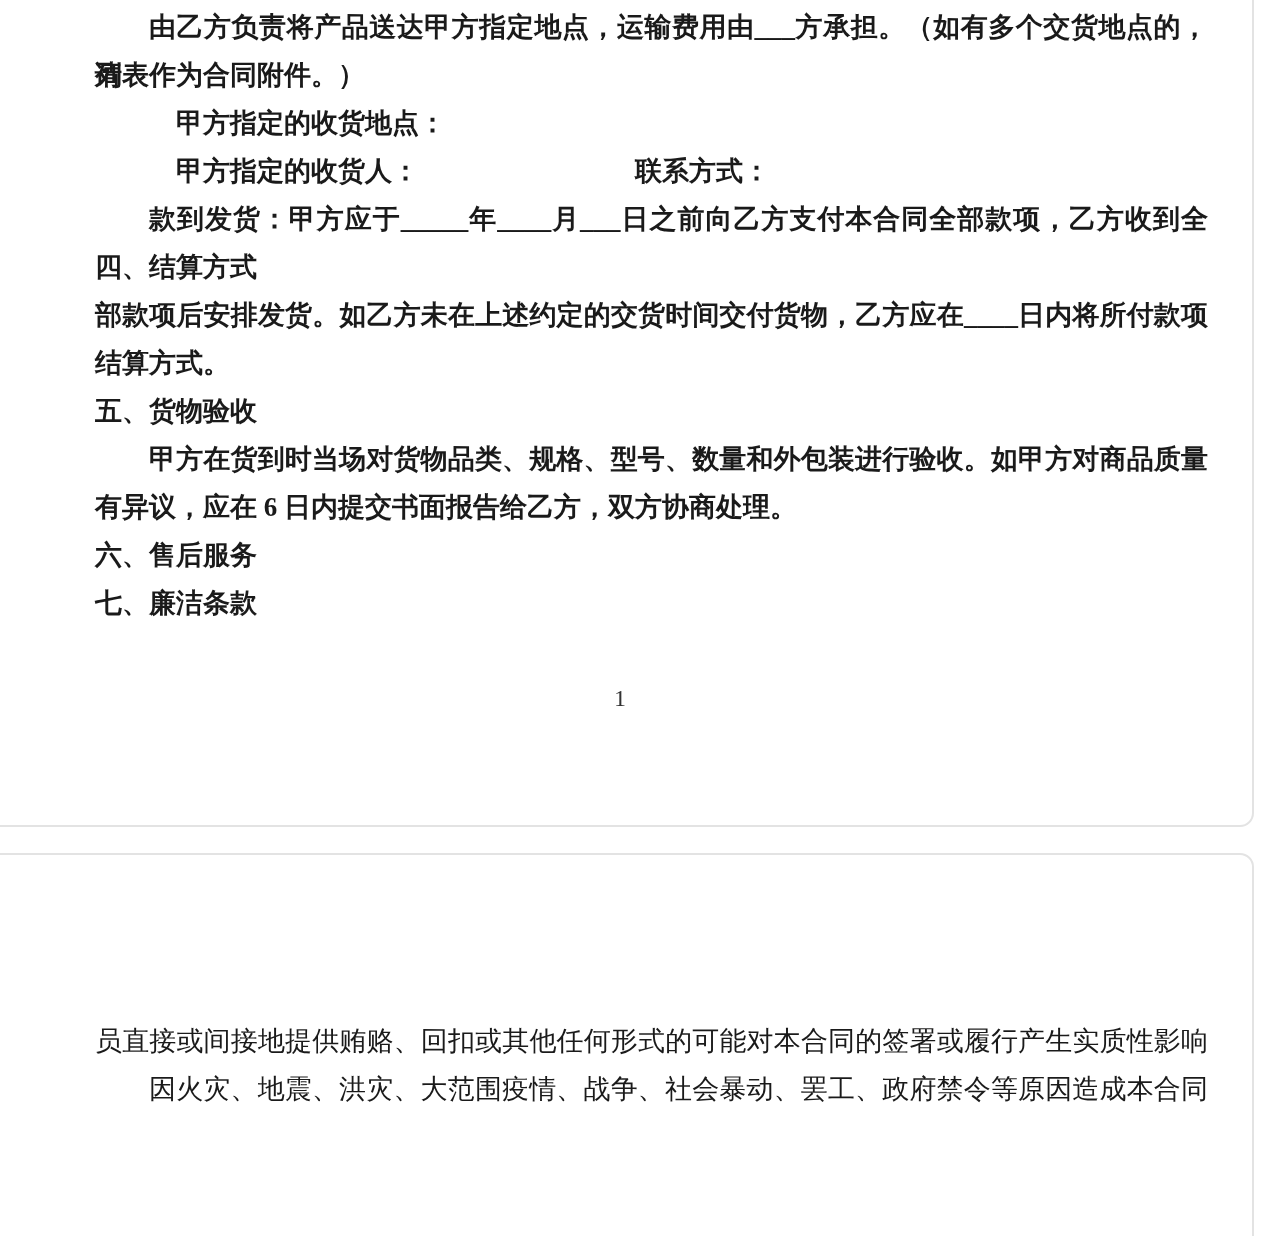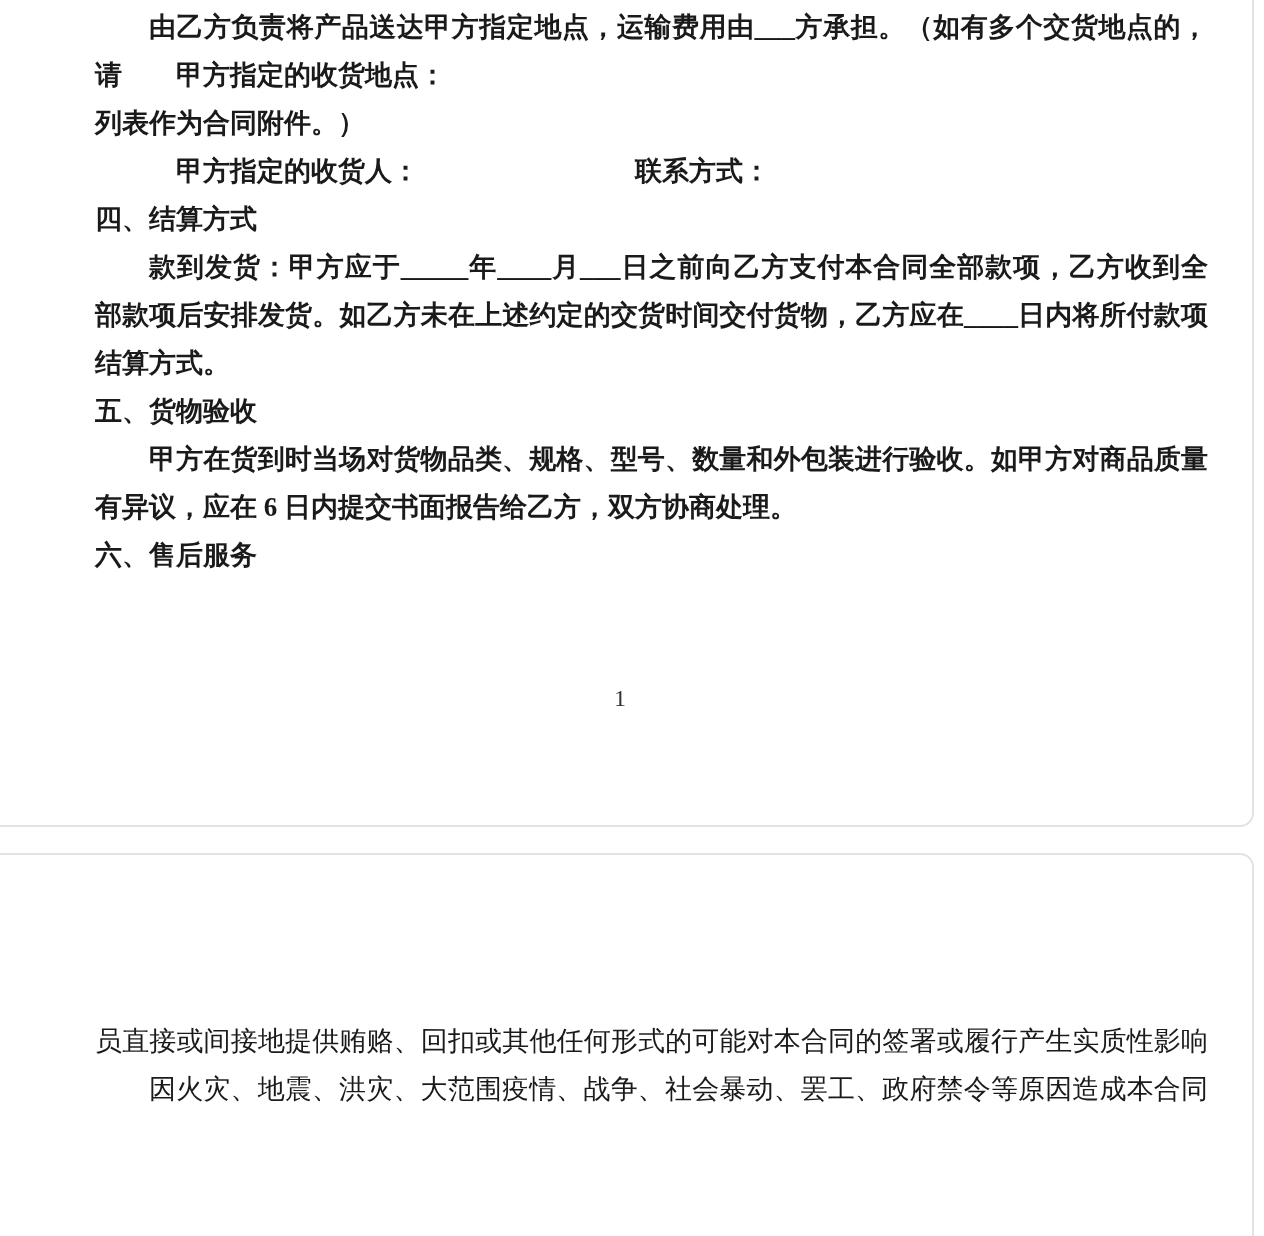--- a/index.html
+++ b/index.html
@@ -66,31 +66,32 @@
   }
 </style>
 </head>
 <body>
 
 <div>
 
   <section class="page page1">
     <div class="textblock p1-lines" id="p1-lines">
         <div class="line ind-2 fill">由乙方负责将产品送达甲方指定地点，运输费用由___方承担。（如有多个交货地点的，请</div>
+        <div class="line ind-0">列表作为合同附件。）</div>
         <div class="line ind-3">甲方指定的收货地点：</div>
-        <div class="line ind-0">列表作为合同附件。）</div>
         <div class="line ind-3">甲方指定的收货人：　　　　　　　　联系方式：</div>
+        <div class="line ind-2 fill">款到发货：甲方应于_____年____月___日之前向乙方支付本合同全部款项，乙方收到全</div>
         <div class="line ind-0">四、结算方式</div>
-        <div class="line ind-2 fill">款到发货：甲方应于_____年____月___日之前向乙方支付本合同全部款项，乙方收到全</div>
         <div class="line ind-0 fill">部款项后安排发货。如乙方未在上述约定的交货时间交付货物，乙方应在____日内将所付款项</div>
         <div class="line ind-0">结算方式。</div>
         <div class="line ind-0">五、货物验收</div>
         <div class="line ind-2 fill">甲方在货到时当场对货物品类、规格、型号、数量和外包装进行验收。如甲方对商品质量</div>
         <div class="line ind-0">有异议，应在 6 日内提交书面报告给乙方，双方协商处理。</div>
         <div class="line ind-0">六、售后服务</div>
+        <div class="line ind-0">七、廉洁条款</div>
       </div>
     <div class="page-number">1</div>
   </section>
 
   <section class="page page2">
     <div class="textblock p2-lines" id="p2-lines">
         <div class="line ind-0 fill">员直接或间接地提供贿赂、回扣或其他任何形式的可能对本合同的签署或履行产生实质性影响</div>
         <div class="line ind-2 fill">因火灾、地震、洪灾、大范围疫情、战争、社会暴动、罢工、政府禁令等原因造成本合同</div>
       </div>
   </section>

